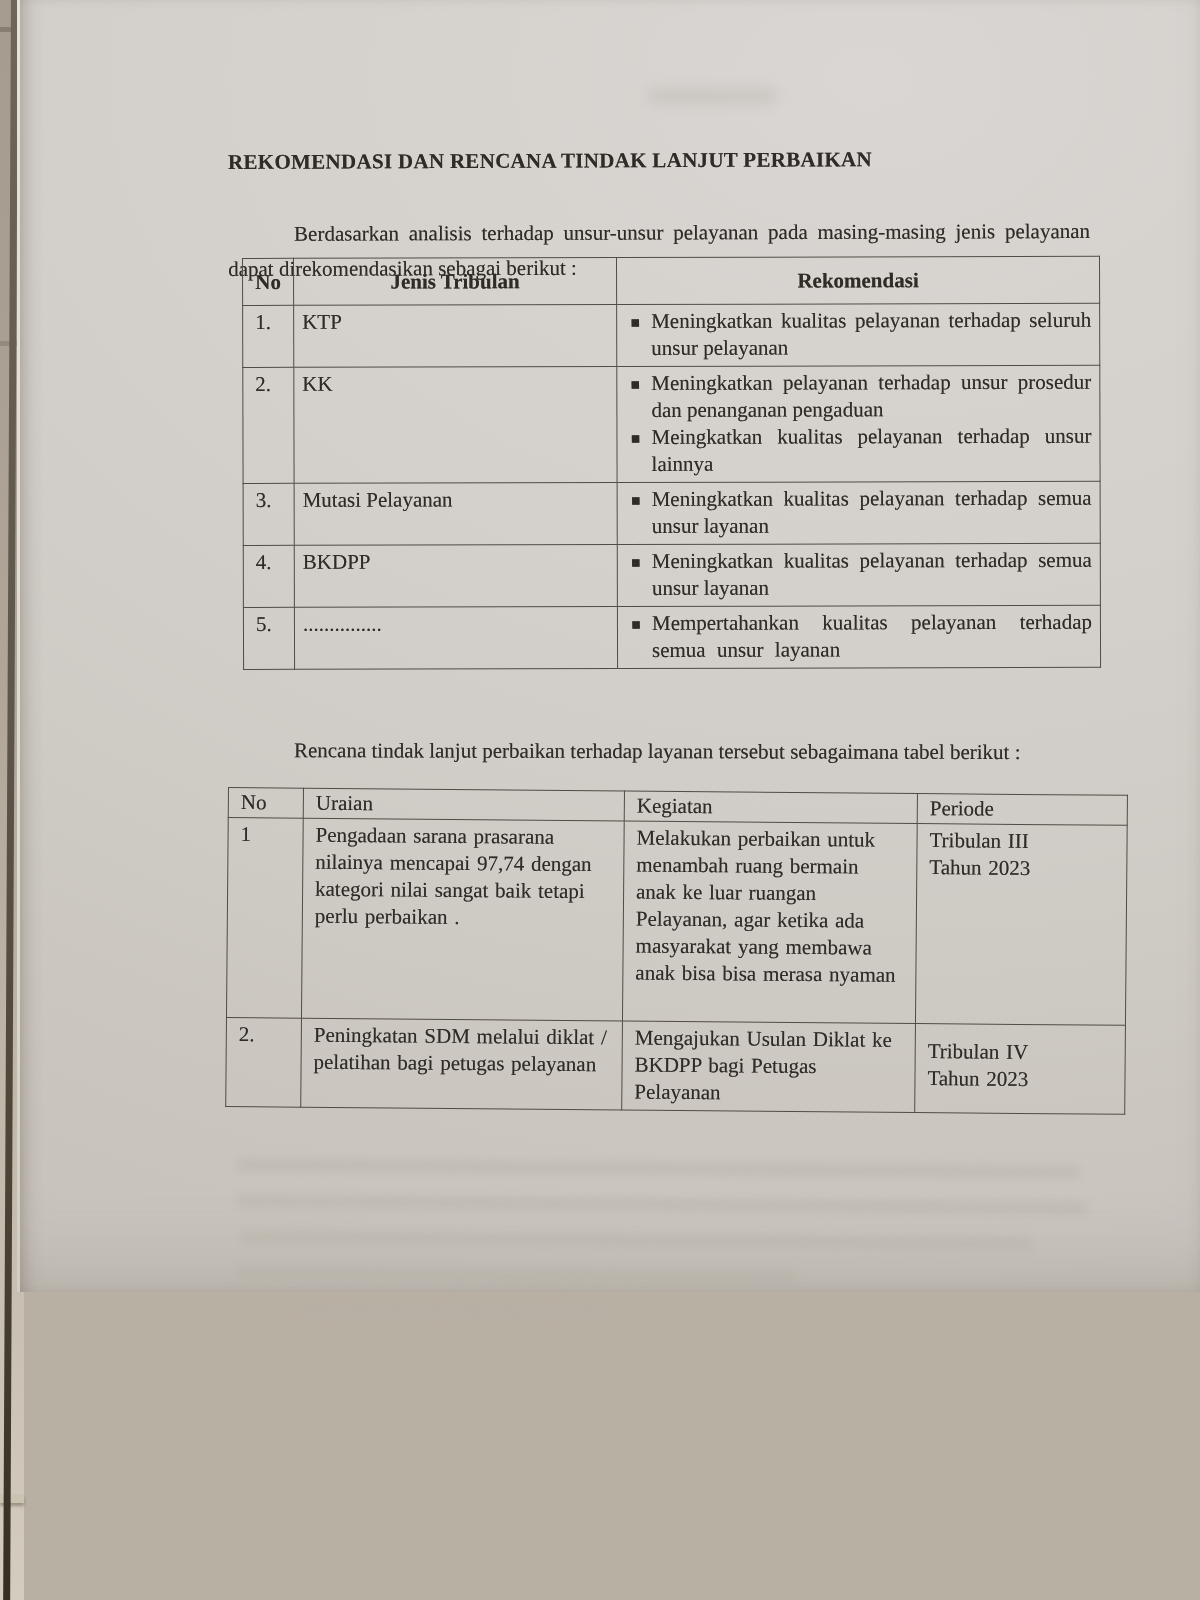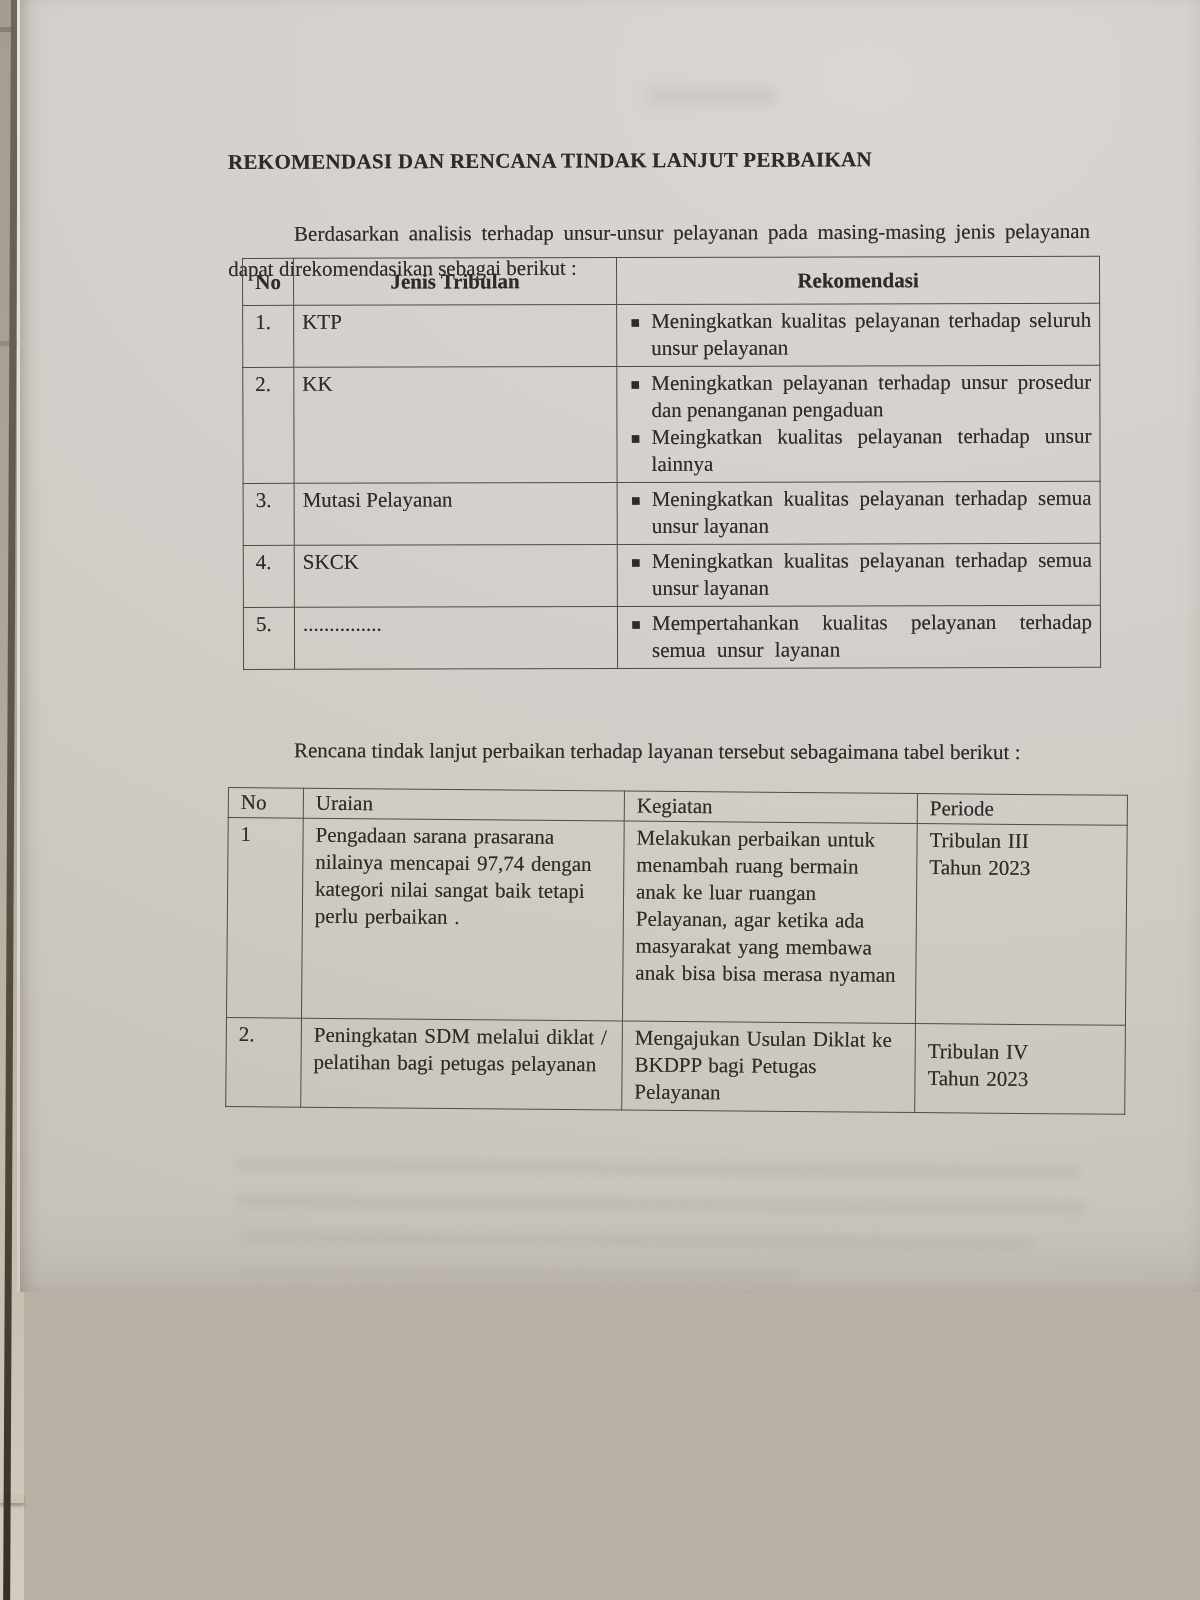--- a/index.html
+++ b/index.html
@@ -166,21 +166,21 @@
           </tr>
           <tr class="r3">
             <td class="c-no">3.</td>
             <td class="c-jenis">Mutasi Pelayanan</td>
             <td class="c-rek">
               <div class="bullet-item"><span class="bullet">▪</span><span>Meningkatkan kualitas pelayanan terhadap semua unsur layanan</span></div>
             </td>
           </tr>
           <tr class="r4">
             <td class="c-no">4.</td>
-            <td class="c-jenis">SKCK</td>
+            <td class="c-jenis">BKDPP</td>
             <td class="c-rek">
               <div class="bullet-item"><span class="bullet">▪</span><span>Meningkatkan kualitas pelayanan terhadap semua unsur layanan</span></div>
             </td>
           </tr>
           <tr class="r5">
             <td class="c-no">5.</td>
             <td class="c-jenis">...............</td>
             <td class="c-rek">
               <div class="bullet-item stretch"><span class="bullet">▪</span><span>Mempertahankan kualitas pelayanan terhadap semua unsur layanan</span></div>
             </td>

